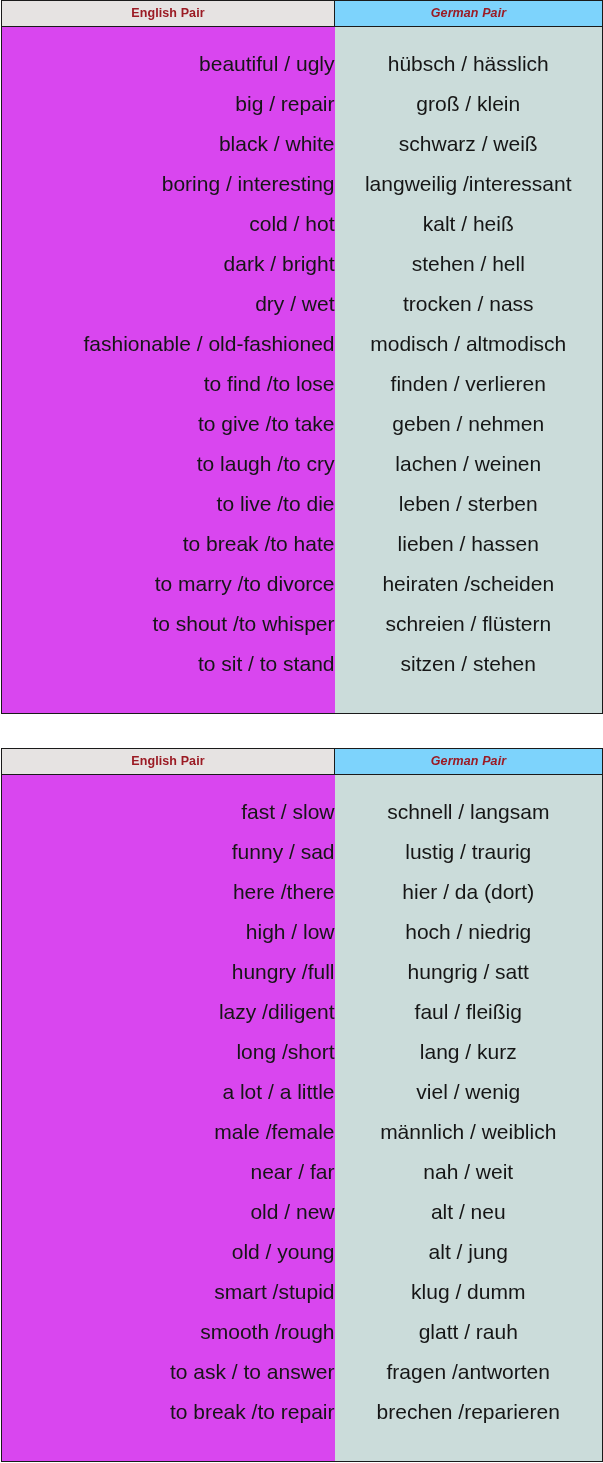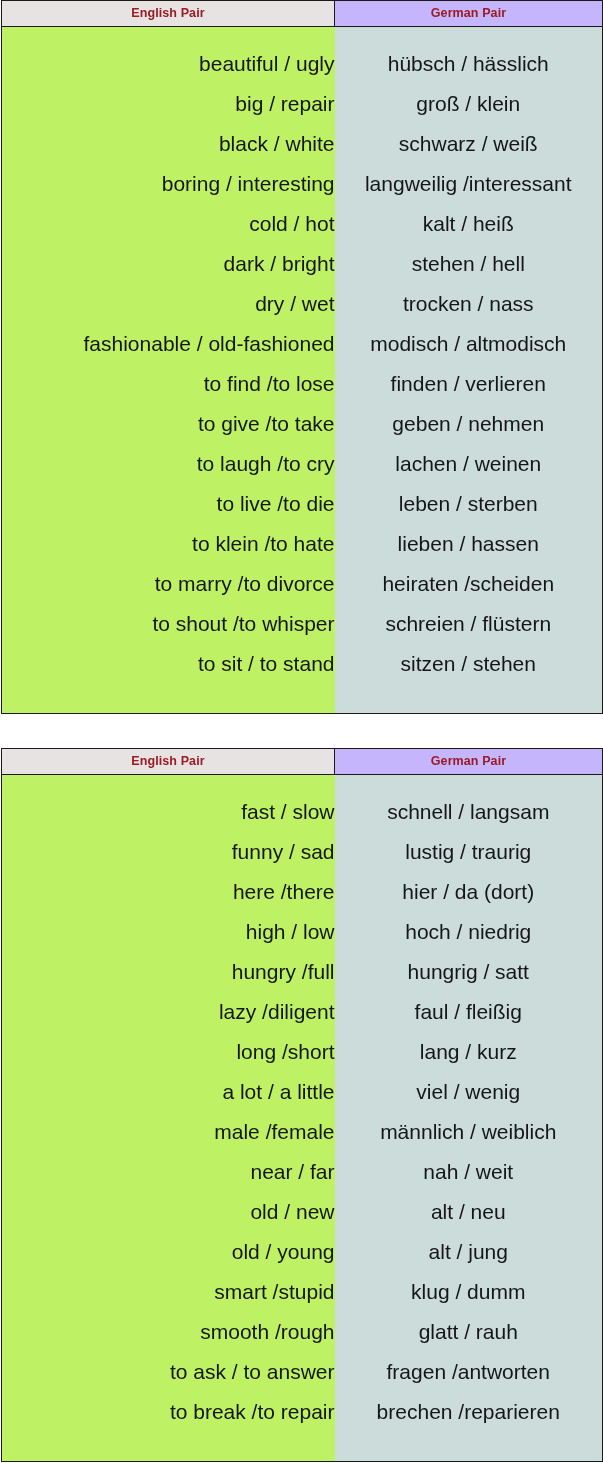--- a/index.html
+++ b/index.html
@@ -37,34 +37,35 @@
     text-align: center;
     padding: 5px 0 6px 0;
     border-bottom: 1px solid #1a1a1a;
     letter-spacing: 0.1px;
   }
   th.head-en {
     background: #e6e3e2;
     border-right: 1px solid #1a1a1a;
   }
   th.head-de {
-    background: #c4b5fd;
+    background: #7dd3fc;
+    font-style: italic;
   }
 
   .vocab-table tbody td {
     font-size: 21px;
     color: #161616;
     line-height: 1.0;
     padding: 0;
     height: 40px;
     vertical-align: middle;
     border: none;
   }
   td.cell-en {
-    background: #bef264;
+    background: #d946ef;
     text-align: right;
     padding-right: 19px;
     border-right: 1px solid #1a1a1a;
   }
   td.cell-de {
     background: #cbdcda;
     text-align: center;
     padding-left: 13px;
   }
   tbody tr.spacer-top td { height: 16px; }
@@ -134,21 +135,21 @@
         </tr>
         <tr>
           <td class="cell-en">to laugh /to cry</td>
           <td class="cell-de">lachen / weinen</td>
         </tr>
         <tr>
           <td class="cell-en">to live /to die</td>
           <td class="cell-de">leben / sterben</td>
         </tr>
         <tr>
-          <td class="cell-en">to klein /to hate</td>
+          <td class="cell-en">to break /to hate</td>
           <td class="cell-de">lieben / hassen</td>
         </tr>
         <tr>
           <td class="cell-en">to marry /to divorce</td>
           <td class="cell-de">heiraten /scheiden</td>
         </tr>
         <tr>
           <td class="cell-en">to shout /to whisper</td>
           <td class="cell-de">schreien / flüstern</td>
         </tr>

